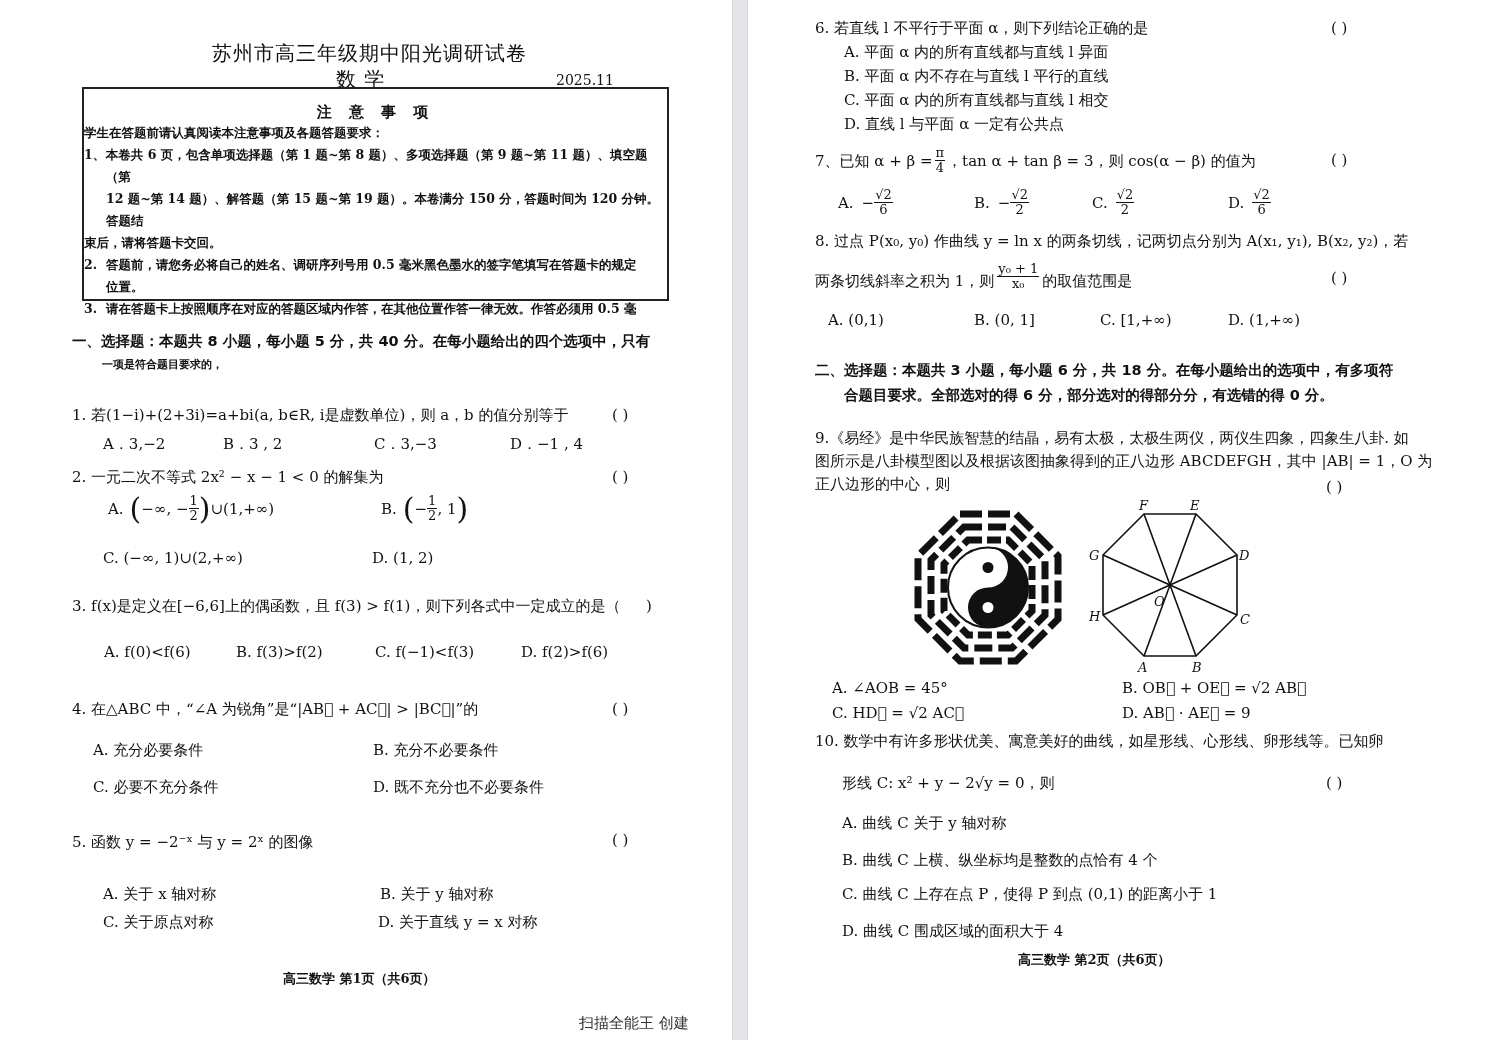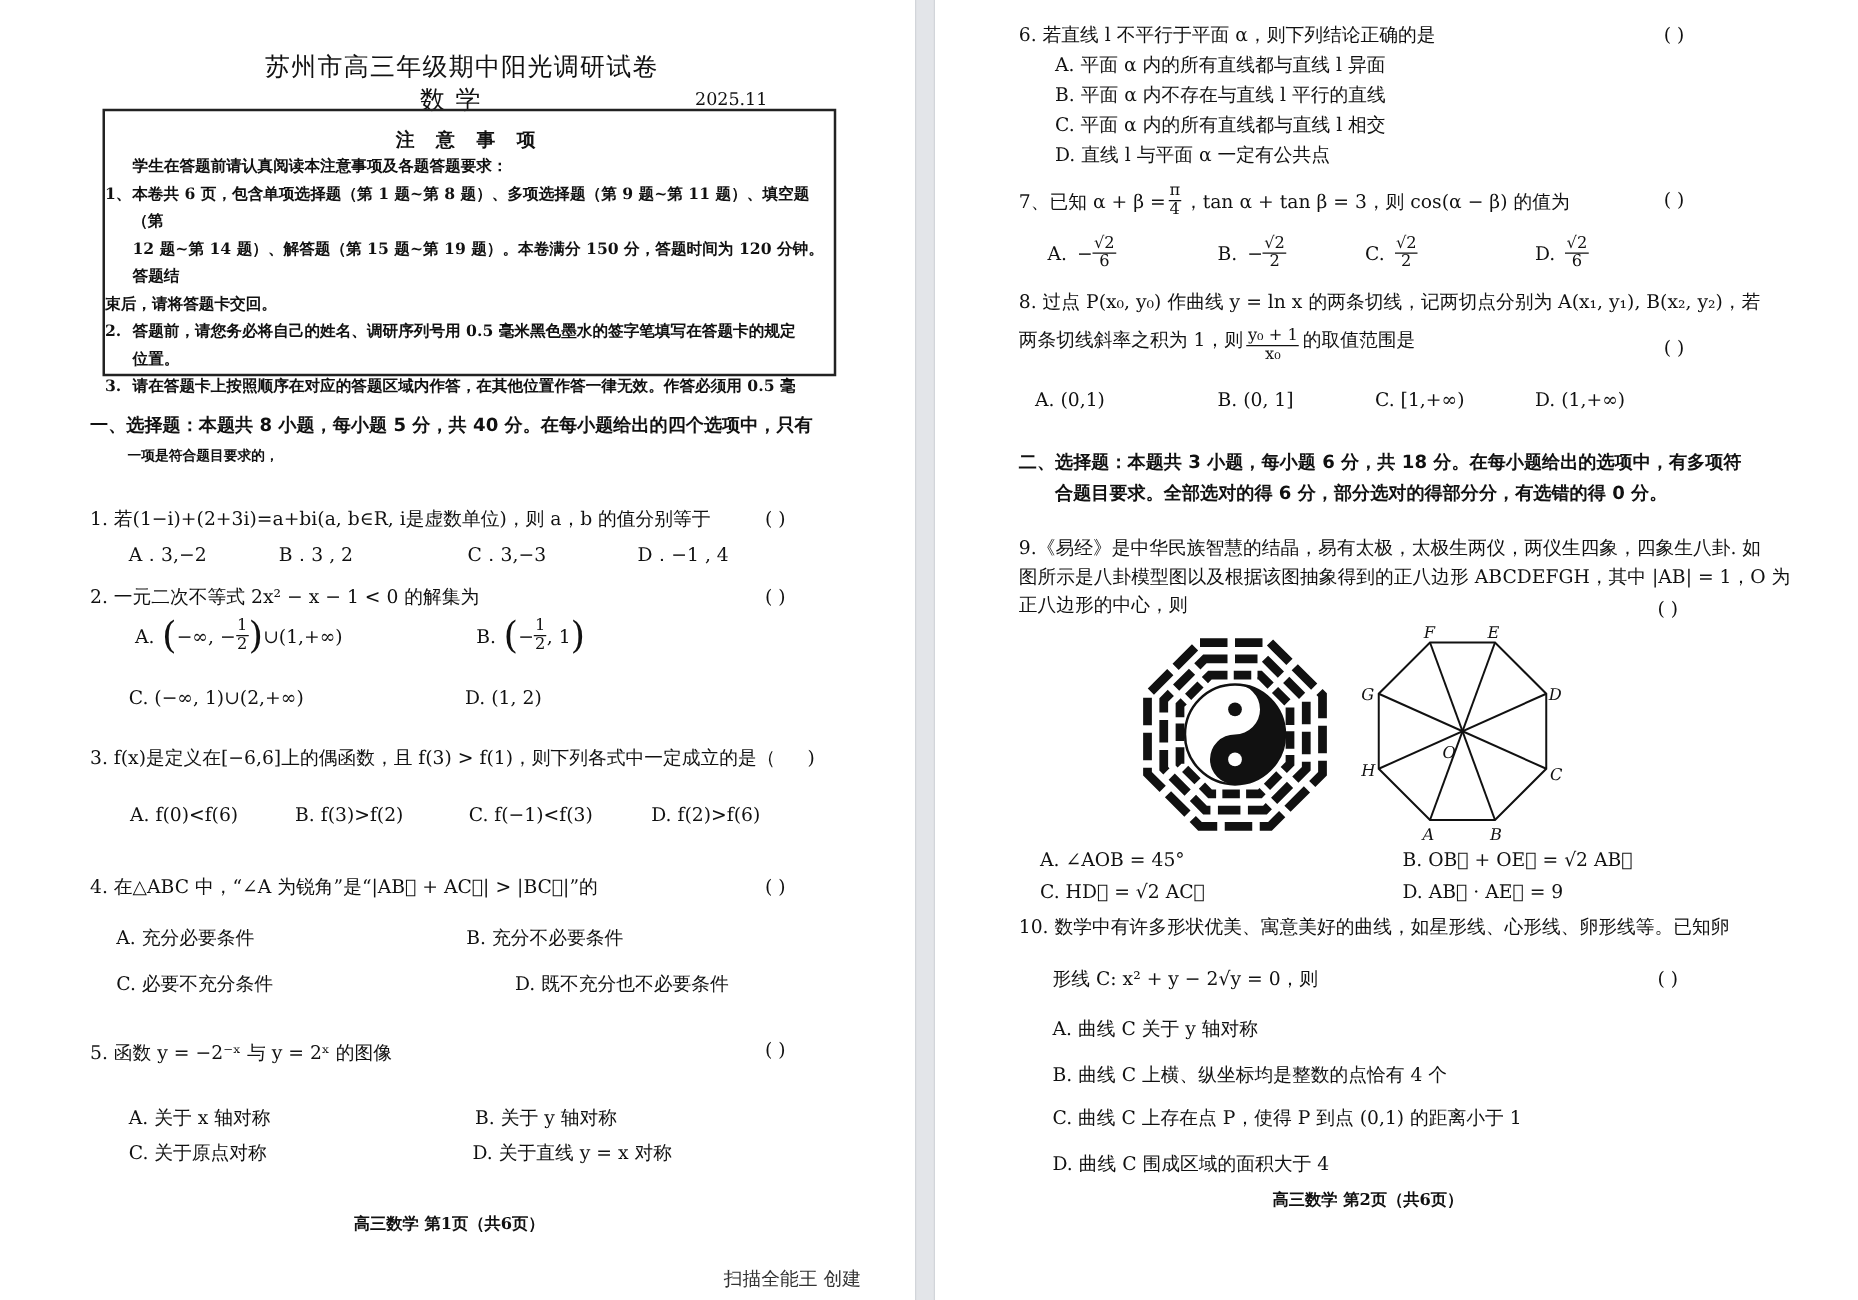--- a/index.html
+++ b/index.html
@@ -28,21 +28,21 @@
 <body>
 
 <div id="page-left" class="page">
 
   <div class="abs title" style="left:212px; top:40px;">苏州市高三年级期中阳光调研试卷</div>
   <div class="abs title" style="left:336px; top:66px; font-size:20px;">数 学</div>
   <div class="abs" style="left:556px; top:72px; font-size:14px;">2025.11</div>
 
   <div class="notice-box">
     <div class="notice-title" style="margin-top:14px;">注 意 事 项</div>
-    <div class="notice-line" style="padding-left:22px;">学生在答题前请认真阅读本注意事项及各题答题要求：</div>
+    <div class="notice-line" style="">学生在答题前请认真阅读本注意事项及各题答题要求：</div>
     <div>
       <div class="notice-line" style="display:flex;">
           <span style="width:22px;">1、</span>
           <span>本卷共 6 页，包含单项选择题（第 1 题~第 8 题）、多项选择题（第 9 题~第 11 题）、填空题（第</span>
         </div>
       <div class="notice-line" style="padding-left:22px;">12 题~第 14 题）、解答题（第 15 题~第 19 题）。本卷满分 150 分，答题时间为 120 分钟。答题结</div>
       <div class="notice-line" style="">束后，请将答题卡交回。</div>
     </div>
     <div>
       <div class="notice-line" style="display:flex;">
@@ -102,21 +102,21 @@
   <div class="abs t" style="left:104px; top:642px;">A. f(0)&lt;f(6)</div>
   <div class="abs t" style="left:236px; top:642px;">B. f(3)&gt;f(2)</div>
   <div class="abs t" style="left:375px; top:642px;">C. f(−1)&lt;f(3)</div>
   <div class="abs t" style="left:521px; top:642px;">D. f(2)&gt;f(6)</div>
 
   <div class="abs t" style="left:72px; top:699px;text-align:center;">4. 在△ABC 中，“∠A 为锐角”是“|AB⃗ + AC⃗| &gt; |BC⃗|”的</div>
   <div class="abs t" style="left:612px; top:699px;">(      )</div>
   <div class="abs t" style="left:93px; top:740px;">A. 充分必要条件</div>
   <div class="abs t" style="left:373px; top:740px;">B. 充分不必要条件</div>
   <div class="abs t" style="left:93px; top:777px;">C. 必要不充分条件</div>
-  <div class="abs t" style="left:373px; top:777px;margin-left:39px;">D. 既不充分也不必要条件</div>
+  <div class="abs t" style="left:373px; top:777px;">D. 既不充分也不必要条件</div>
 
   <div class="abs t" style="left:72px; top:832px;">5. 函数 y = −2⁻ˣ 与 y = 2ˣ 的图像</div>
   <div class="abs t" style="left:612px; top:830px;">(      )</div>
   <div class="abs t" style="left:103px; top:884px;">A. 关于 x 轴对称</div>
   <div class="abs t" style="left:380px; top:884px;">B. 关于 y 轴对称</div>
   <div class="abs t" style="left:103px; top:912px;">C. 关于原点对称</div>
   <div class="abs t" style="left:378px; top:912px;">D. 关于直线 y = x 对称</div>
 
   <div class="abs footer" style="left:283px; top:970px;">高三数学 第1页（共6页）</div>
   <div class="abs watermark" style="left:579px; top:1014px;">扫描全能王 创建</div>
@@ -170,21 +170,21 @@
   <div class="abs t" style="left:480px; top:188px; display:flex; align-items:center;">
     <span>D.</span>
     <span style="margin-left:8px;"></span>
     <span class="frac">
         <span class="num">√2</span>
         <span class="den">6</span>
       </span>
   </div>
 
   <div class="abs t" style="left:67px; top:231px;">8. 过点 P(x₀, y₀) 作曲线 y = ln x 的两条切线，记两切点分别为 A(x₁, y₁), B(x₂, y₂)，若</div>
-  <div class="abs t" style="left:67px; top:262px; display:flex; align-items:flex-start;">
+  <div class="abs t" style="left:67px; top:262px; display:flex; align-items:flex-end;">
     <span>两条切线斜率之积为 1，则</span>
     <span class="frac" style="margin:0 3px;">
         <span class="num">y₀ + 1</span>
         <span class="den">x₀</span>
       </span>
     <span>的取值范围是</span>
   </div>
   <div class="abs t" style="left:583px; top:268px;">(      )</div>
   <div class="abs t" style="left:80px; top:310px;">A. (0,1)</div>
   <div class="abs t" style="left:226px; top:310px;">B. (0, 1]</div>

